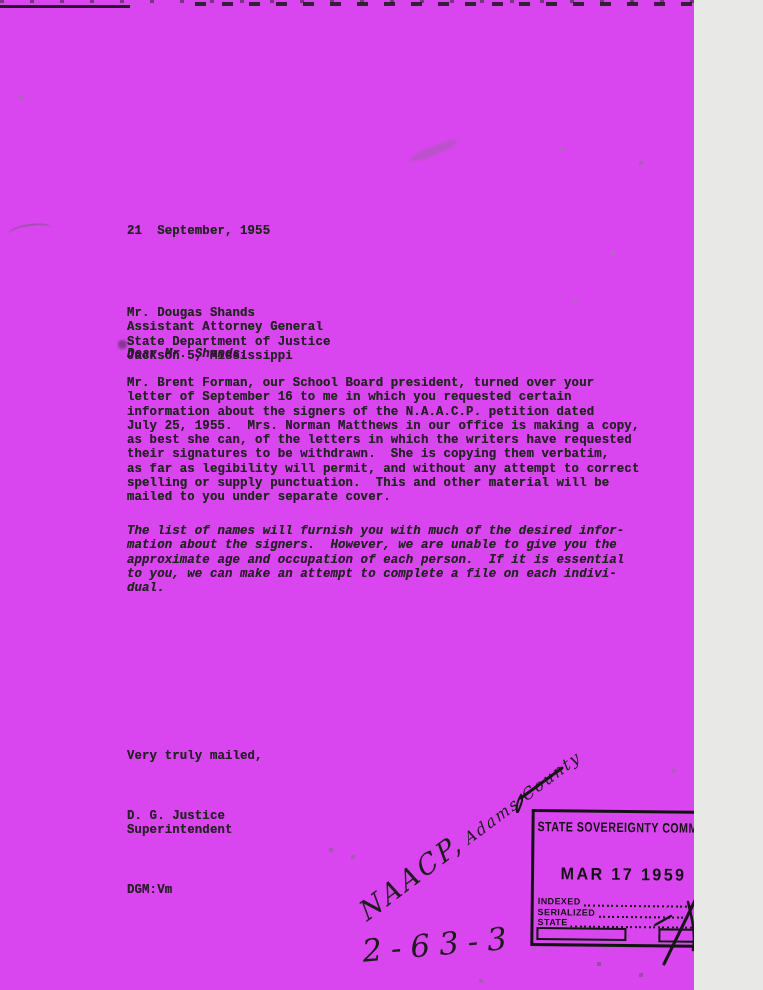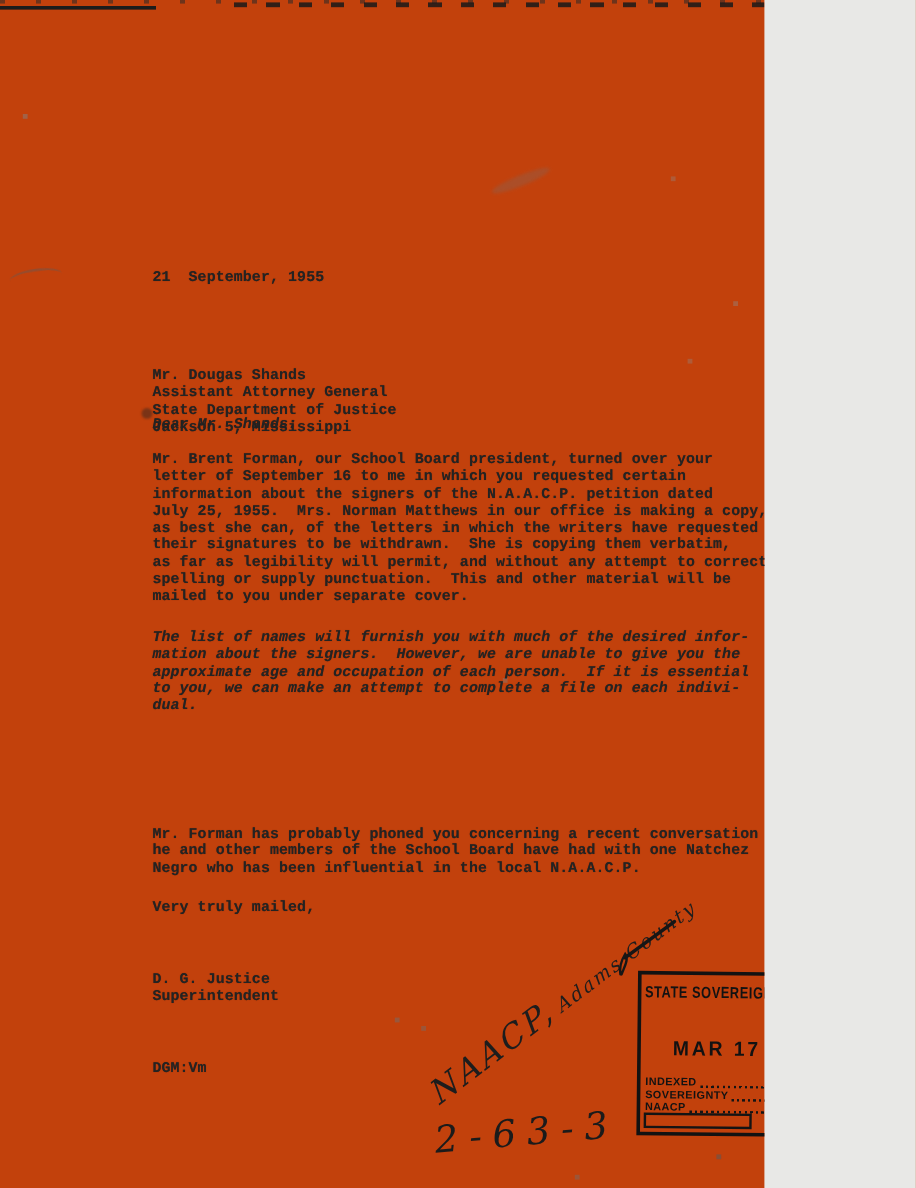--- a/index.html
+++ b/index.html
@@ -1,20 +1,20 @@
 <!DOCTYPE html>
 <html><head>
 <meta charset="utf-8">
 <style>
   * { margin:0; padding:0; box-sizing:border-box; }
   html,body { background:#e8e8e6; }
   .page {
     position:relative;
-    width:637px; height:990px;
-    background:#c2410c;
+    width:694px; height:990px;
+    background:#d946ef;
     overflow:hidden;
     font-family:"Liberation Mono", monospace;
   }
   
   .scan-top-dashes {
     position:absolute; top:2px; left:195px; right:0; height:4px;
     background:repeating-linear-gradient(90deg, rgba(25,25,25,.85) 0 11px, transparent 11px 27px);
   }
   .scan-top-ticks {
     position:absolute; top:0; left:0; right:0; height:3px;
@@ -157,48 +157,45 @@
 as best she can, of the letters in which the writers have requested
 their signatures to be withdrawn.  She is copying them verbatim,
 as far as legibility will permit, and without any attempt to correct
 spelling or supply punctuation.  This and other material will be
 mailed to you under separate cover.</div>
   <div class="tw para2">The list of names will furnish you with much of the desired infor-
 mation about the signers.  However, we are unable to give you the
 approximate age and occupation of each person.  If it is essential
 to you, we can make an attempt to complete a file on each indivi-
 dual.</div>
-  <div class="tw para4">Mr. Forman has probably phoned you concerning a recent conversation
-he and other members of the School Board have had with one Natchez
-Negro who has been influential in the local N.A.A.C.P.</div>
   <div class="tw closing">Very truly mailed,</div>
   <div class="tw signature">D. G. Justice
 Superintendent</div>
   <div class="tw reference">DGM:Vm</div>
 
   <div class="hand-naacp">
     <span class="org">NAACP,</span>
     <span class="county">Adams County</span>
   </div>
   <div class="hand-number">2-63-3</div>
 
   <div class="stamp">
     <div class="stamp-title">STATE SOVEREIGNTY COMMISSION</div>
     <div class="stamp-date">MAR 17 1959</div>
     <div class="stamp-fields">
       <div class="stamp-row">
         <span class="stamp-label">INDEXED</span>
         <span class="stamp-leader"></span>
       </div>
       <div class="stamp-row">
-        <span class="stamp-label">SOVEREIGNTY</span>
+        <span class="stamp-label">SERIALIZED</span>
         <span class="stamp-leader"></span>
       </div>
       <div class="stamp-row">
-        <span class="stamp-label">NAACP</span>
+        <span class="stamp-label">STATE</span>
         <span class="stamp-leader"></span>
       </div>
     </div>
     <div class="stamp-box left"></div>
     <div class="stamp-box right"></div>
   </div>
 
   <svg class="pen-marks" viewBox="0 0 763 990">
     <g stroke="#161616" fill="none" stroke-linecap="round">
       <path d="M521,798 L562,768" stroke-width="3"></path>

